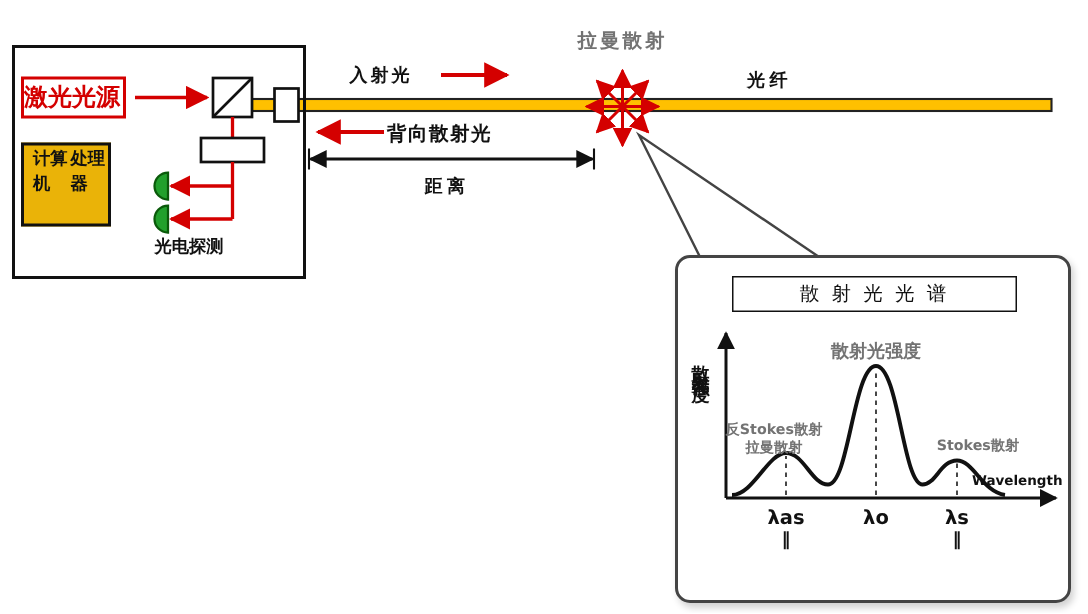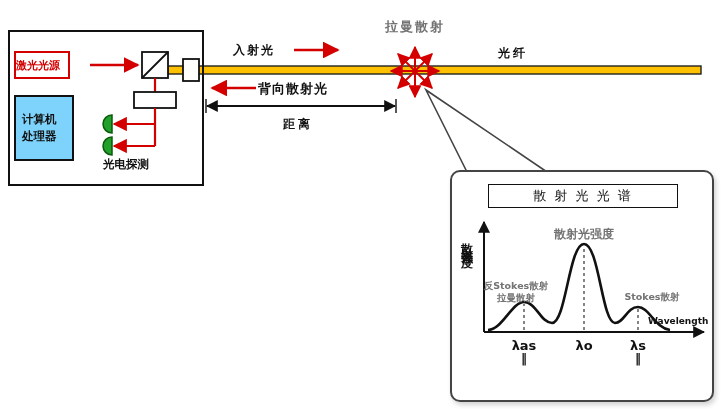--- a/index.html
+++ b/index.html
@@ -6,27 +6,27 @@
   .canvas{
     position:relative;width:725px;height:409px;background:#fff;overflow:hidden;
     font-family:"DejaVu Sans","Liberation Sans",sans-serif;color:#111;
   }
   .layer{position:absolute;left:0;top:0;}
   .lbl{position:absolute;font-weight:bold;white-space:nowrap;}
   .red{color:#737373;}
   
   .sys-box{position:absolute;left:8px;top:30px;width:196px;height:156px;
     border:2.5px solid #111;box-sizing:border-box;background:transparent;}
-  .laser-box{position:absolute;left:14px;top:51px;width:56px;height:28px;
+  .laser-box{position:absolute;left:14px;top:51px;width:70px;height:28px;
     border:2px solid #d40000;box-sizing:border-box;background:#fff;
     display:flex;align-items:center;justify-content:flex-start;
-    font-weight:bold;font-size:11px;color:#d40000;}
-  .comp-box{position:absolute;left:14px;top:95px;width:60px;height:66px;
-    border:2px solid #111;box-sizing:border-box;background:#7dd3fc;
-    display:flex;flex-direction:column;justify-content:center;
+    font-weight:bold;font-size:16px;color:#d40000;}
+  .comp-box{position:absolute;left:14px;top:95px;width:60px;height:56px;
+    border:2px solid #111;box-sizing:border-box;background:#eab308;
+    display:flex;flex-direction:row;justify-content:center;
     padding-left:6px;font-weight:bold;font-size:11.5px;line-height:1.5;}
   
   .callout{position:absolute;left:450px;top:170px;width:264px;height:232px;
     border:2px solid #444;border-radius:10px;box-sizing:border-box;background:#fff;
     box-shadow:2px 3px 5px rgba(0,0,0,.18);}
   .spec-title{position:absolute;left:36px;top:12px;width:190px;height:24px;
     border:1.5px solid #111;box-sizing:border-box;
     display:flex;align-items:center;justify-content:center;
     font-weight:normal;font-size:13px;letter-spacing:2px;}
   .v-label{position:absolute;left:6px;top:62px;height:104px;

